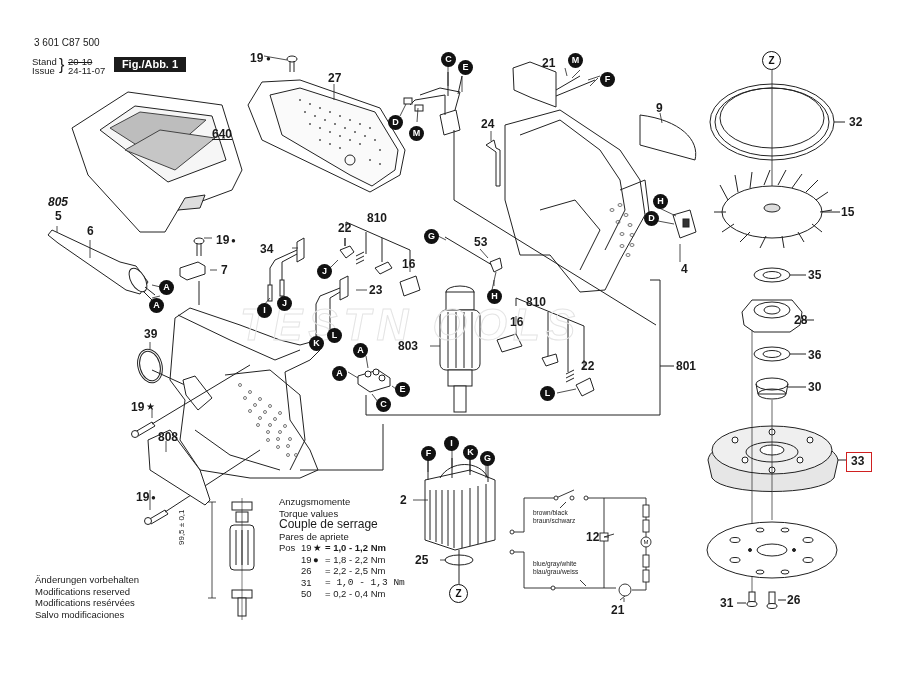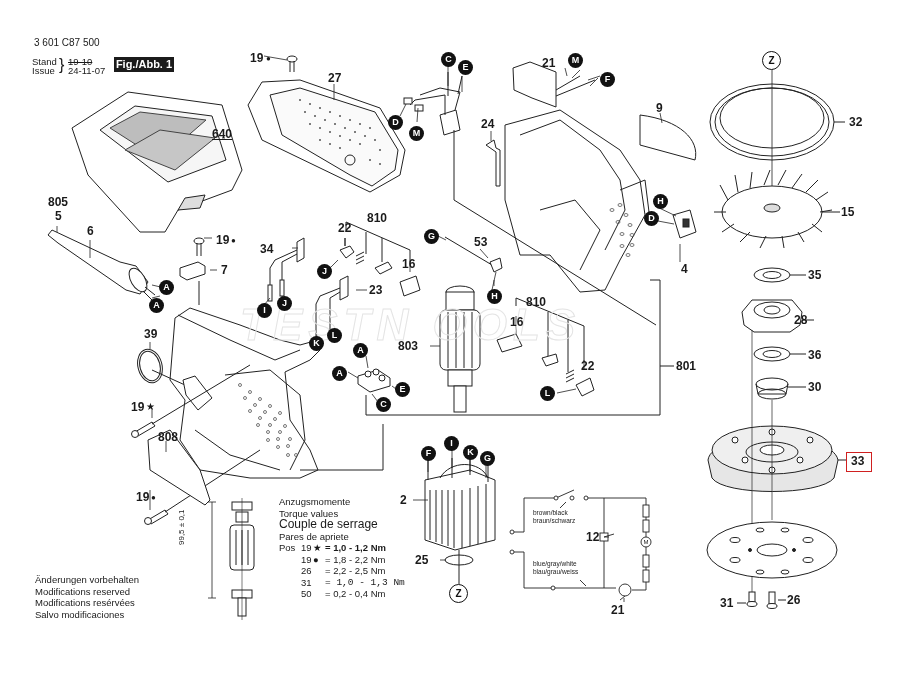--- a/index.html
+++ b/index.html
@@ -2,21 +2,21 @@
 <html><head>
 <meta charset="utf-8">
 <style>
   html, body { margin:0; padding:0; background:#ffffff; }
   body { width:900px; height:675px; position:relative; overflow:hidden; font-family:"Liberation Sans", sans-serif; color:#1a1a1a; }
   .abs { position:absolute; }
   .lbl { position:absolute; font-family:"Liberation Sans", sans-serif; font-weight:bold; font-size:12px; color:#1a1a1a; line-height:1; white-space:nowrap; }
   .small { font-family:"Liberation Sans", sans-serif; font-size:9px; color:#1a1a1a; line-height:11px; white-space:nowrap; }
   .badge { position:absolute; width:15px; height:15px; border-radius:50%; background:#111; color:#fff; font-family:"Liberation Sans", sans-serif; font-weight:bold; font-size:9px; line-height:15px; text-align:center; }
   .zcirc { position:absolute; width:17px; height:17px; border-radius:50%; border:1.3px solid #111; background:#fff; color:#111; font-family:"Liberation Sans", sans-serif; font-weight:bold; font-size:10px; line-height:17px; text-align:center; }
-  .figbox { position:absolute; left:114px; top:57px; width:60px; height:15px; background:#1b1b1b; color:#fff; font-family:"Liberation Sans", sans-serif; font-weight:bold; font-size:11px; line-height:15px; text-align:center; }
+  .figbox { position:absolute; left:114px; top:57px; width:72px; height:15px; background:#1b1b1b; color:#fff; font-family:"Liberation Sans", sans-serif; font-weight:bold; font-size:11px; line-height:15px; text-align:center; }
   .hilite { position:absolute; left:846px; top:452px; width:24px; height:18px; border:1.2px solid #d02020; }
   .watermark { position:absolute; left:240px; top:300px; font-family:"Liberation Sans", sans-serif; font-weight:bold; font-size:44px; letter-spacing:6px; color:transparent; -webkit-text-stroke:1px #e4e4e4; white-space:nowrap;font-style:italic; }
   svg.art { position:absolute; left:0; top:0; }
 </style>
 </head>
 <body>
 
 <svg class="art" width="900" height="675" viewBox="0 0 900 675" fill="none" stroke="#222" stroke-width="1">
 
   <g>
@@ -362,29 +362,29 @@
 
   <path stroke-width="0.8" d="M448 66 L448 86 M462 76 L462 92 M400 116 L406 104 M417 122 L418 108 M580 70 L572 78 M598 78 L590 86 M655 206 L676 216 M658 221 L674 224 M165 288 L152 285 M160 296 L152 298 M328 270 L338 260 M264 305 L270 298 M284 303 L282 296 M318 341 L316 332 M332 336 L330 330 M438 236 L446 240 M492 290 L496 272 M557 393 L576 389 M366 356 L368 368 M348 372 L358 378 M392 386 L400 392 M372 394 L378 402 M428 459 L428 472 M452 450 L452 468 M470 459 L470 472 M486 463 L486 478"></path>
 </svg>
 
 <div class="watermark">TESTN OOLS</div>
 
 <div class="abs small" style="left:34px;top:37px;font-size:10px;">3 601 C87 500</div>
 <div class="abs small" style="left:32px;top:56px;font-size:9.5px;">Stand</div>
 <div class="abs small" style="left:32px;top:65px;font-size:9.5px;">Issue</div>
 <div class="abs small" style="left:59px;top:55px;font-size:16px;line-height:20px;">}</div>
-<div class="abs small" style="left:68px;top:56px;font-size:9.5px;text-decoration:line-through;">19-10</div>
+<div class="abs small" style="left:68px;top:56px;font-size:9.5px;text-decoration:line-through;">20-10</div>
 <div class="abs small" style="left:68px;top:65px;font-size:9.5px;">24-11-07</div>
 <div class="figbox">Fig./Abb. 1</div>
 
 <div class="lbl" style="left:250px;top:52px;">19</div>
 <div class="abs small" style="left:266px;top:53px;font-size:8px;">●</div>
 <div class="lbl" style="left:328px;top:72px;">27</div>
 <div class="lbl" style="left:212px;top:128px;text-decoration:underline;">640</div>
-<div class="lbl" style="left:48px;top:196px;">805</div>
+<div class="lbl" style="left:48px;top:196px;font-style:italic;">805</div>
 <div class="lbl" style="left:55px;top:210px;">5</div>
 <div class="lbl" style="left:87px;top:225px;">6</div>
 <div class="lbl" style="left:216px;top:234px;">19</div>
 <div class="abs small" style="left:231px;top:235px;font-size:8px;">●</div>
 <div class="lbl" style="left:221px;top:264px;">7</div>
 <div class="lbl" style="left:260px;top:243px;">34</div>
 <div class="lbl" style="left:338px;top:222px;">22</div>
 <div class="lbl" style="left:367px;top:212px;">810</div>
 <div class="lbl" style="left:402px;top:258px;">16</div>
 <div class="lbl" style="left:369px;top:284px;">23</div>

